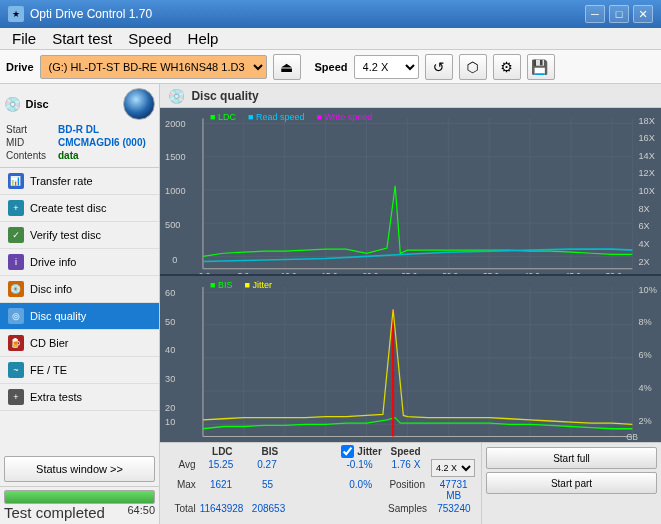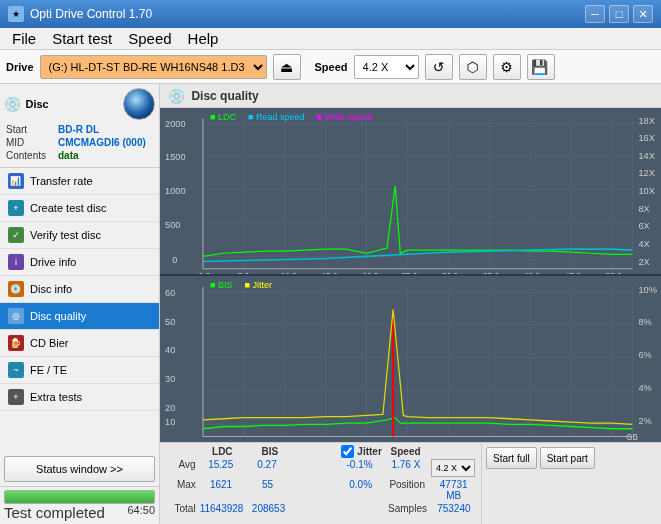--- a/index.html
+++ b/index.html
@@ -157,21 +157,21 @@
       background: #e8e8e8; border-top: 1px solid #ccc;
       height: 82px; display: flex; flex-direction: column;
     }
     .stats-row { display: flex; height: 100%; }
     .stats-table { flex: 1; display: flex; flex-direction: column; padding: 2px 4px; }
     .stats-header-row { display: flex; font-size: 10px; font-weight: bold; color: #333; }
     .stats-data-row { display: flex; font-size: 10px; }
     .stats-col { flex: 1; text-align: center; padding: 1px 2px; }
     .stats-col.label { text-align: right; flex: 0.7; color: #333; }
     .stats-col.value { color: #0055cc; }
-    .stats-right { width: 180px; border-left: 1px solid #ccc; padding: 4px; display: flex; flex-direction: row; gap: 3px; }
+    .stats-right { width: 180px; border-left: 1px solid #ccc; padding: 4px; display: flex; flex-direction: column; gap: 3px; }
     .stats-btn {
       height: 22px; border: 1px solid #aaa; background: linear-gradient(to bottom, #fff, #e0e0e0);
       font-size: 10px; cursor: pointer; border-radius: 2px; padding: 0 6px;
     }
     .jitter-check { display: flex; align-items: center; gap: 3px; font-size: 10px; }
 
     
     .chart-svg { width: 100%; height: 100%; }
   </style>
 </head>

